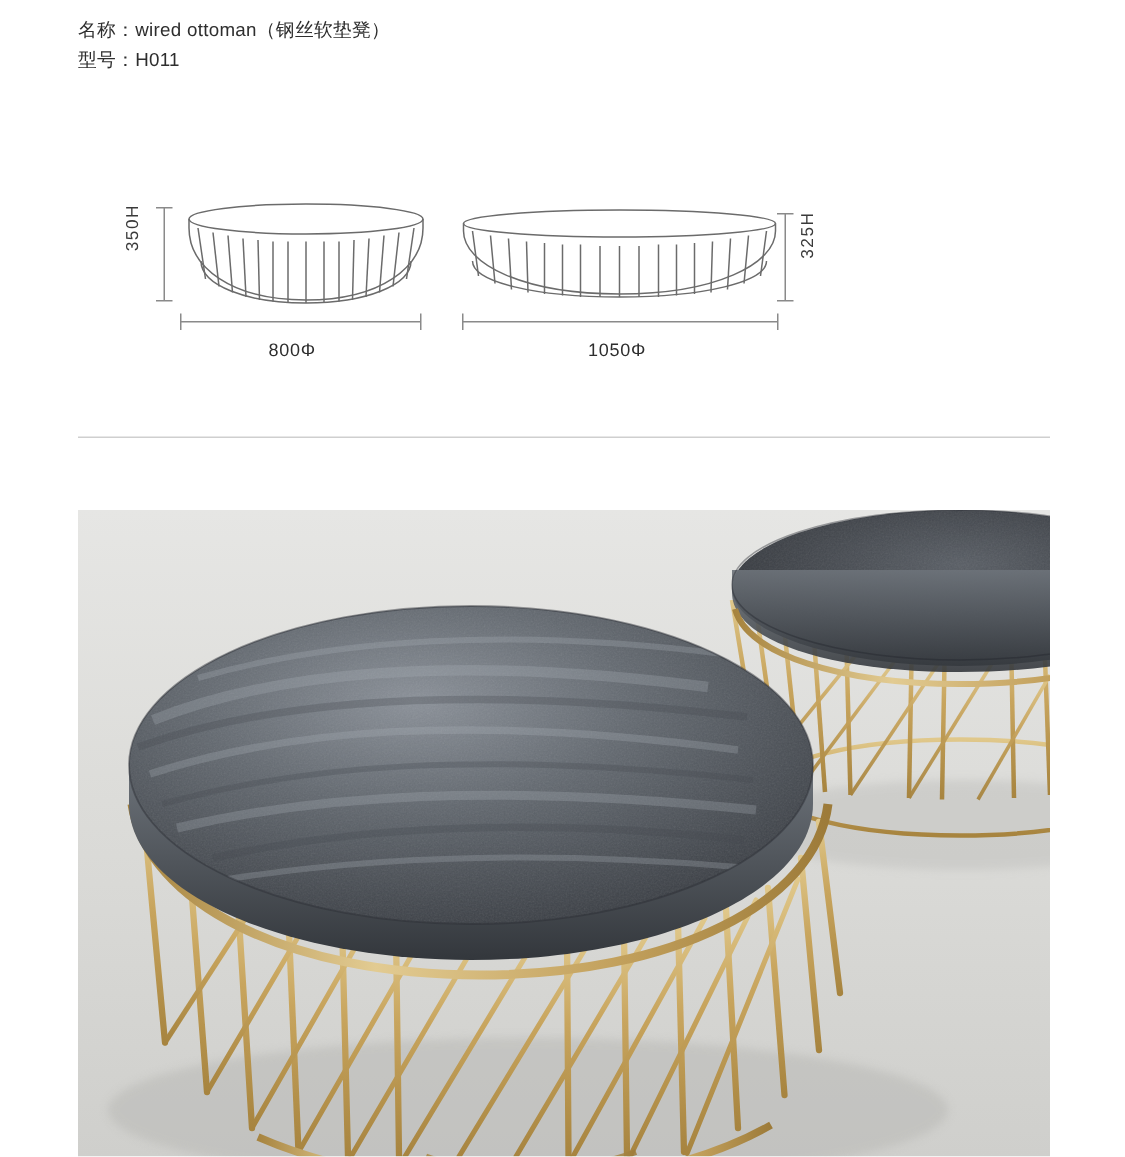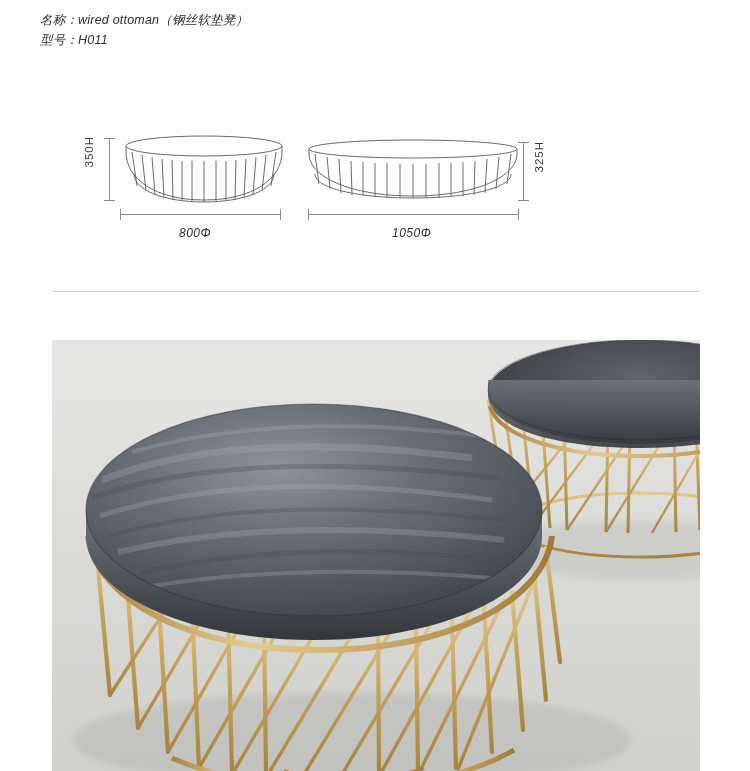--- a/index.html
+++ b/index.html
@@ -12,24 +12,23 @@
     height: 771px;
     position: relative;
     font-family: "Liberation Sans", sans-serif;
     color: #333333;
     overflow: hidden;
   }
 
   
   .spec-block {
     position: absolute;
-    left: 40px;
+    left: 52px;
     top: 10px;
     width: 660px;
-    font-style: italic;
   }
   .spec-line {
     font-size: 12.5px;
     line-height: 20px;
     color: #2e2e2e;
     white-space: nowrap;
     letter-spacing: 0.2px;
   }
 
   
@@ -46,21 +45,20 @@
     color: #3a3a3a;
     writing-mode: vertical-rl;
     transform: rotate(180deg);
     letter-spacing: 1px;
   }
   .dim-label-h {
     position: absolute;
     font-size: 12px;
     color: #2e2e2e;
     letter-spacing: 0.5px;
-    font-style: italic;
   }
   .vline {
     position: absolute;
     width: 1px;
     background: #8a8a8a;
   }
   .tick {
     position: absolute;
     height: 1px;
     background: #8a8a8a;

